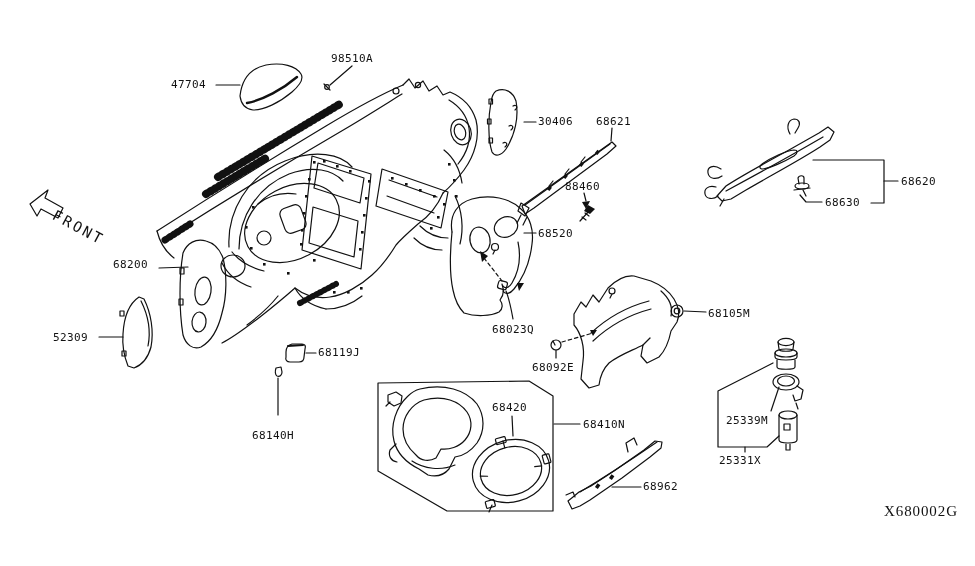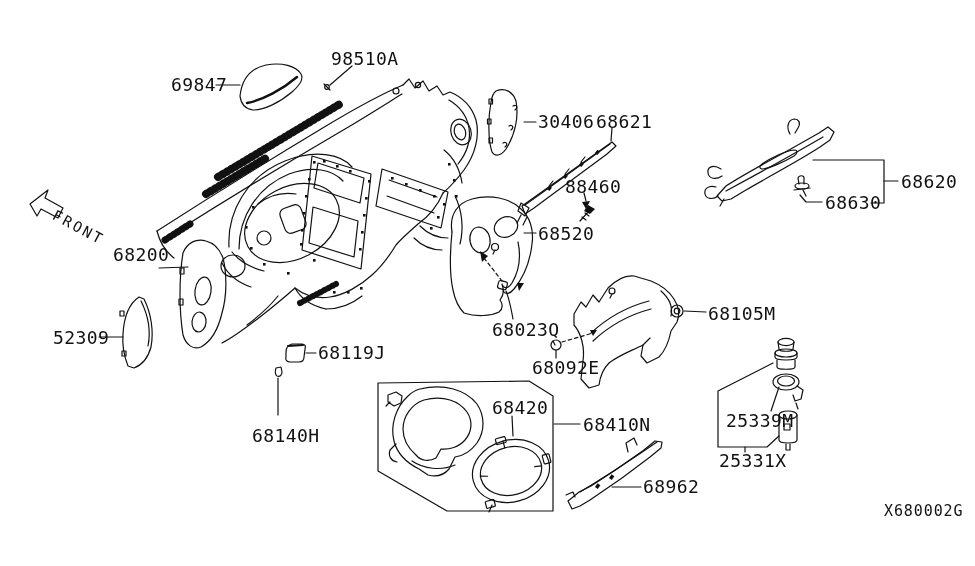--- a/index.html
+++ b/index.html
@@ -3,24 +3,24 @@
 <meta charset="utf-8">
 <style>
   html,body{margin:0;padding:0;background:#e8e8e8;}
   .stage{
     position:relative;width:975px;height:566px;background:#ffffff;
     font-family:"DejaVu Sans Mono","Liberation Mono",monospace;
     overflow:hidden;
   }
   .stage svg{position:absolute;left:0;top:0;}
   .lbl{
-    position:absolute;font-size:18px;line-height:15px;color:#111;
+    position:absolute;font-size:11px;line-height:15px;color:#111;
     letter-spacing:0.4px;white-space:nowrap;user-select:none;
   }
-  .lbl.code{letter-spacing:0.9px;font-size:15px;}
+  .lbl.code{letter-spacing:0.9px;font-size:15px;font-family:Liberation Serif, serif;}
   .lbl.front{
     transform:rotate(28deg);transform-origin:left top;
     letter-spacing:2.5px;font-size:14.5px;
   }
 </style>
 </head>
 <body>
 
 <div class="stage">
 
@@ -286,23 +286,23 @@
         <path d="M554,424 L580,424"></path>
         <path d="M512,416 L513,436"></path>
         <path d="M612,487 L641,487"></path>
         <path d="M773,363 L718,391 L718,447 L767,447 L779,436"></path>
         <path d="M745,447 L745,452"></path>
         <path d="M771,411 L779,387"></path>
       </g>
     </g>
   </svg>
 
-  <div class="lbl" style="left:171px;top:77px">69847</div>
+  <div class="lbl" style="left:171px;top:77px">47704</div>
   <div class="lbl" style="left:331px;top:51px">98510A</div>
-  <div class="lbl" style="left:113px;top:247px">68200</div>
+  <div class="lbl" style="left:113px;top:257px">68200</div>
   <div class="lbl" style="left:53px;top:330px">52309</div>
   <div class="lbl" style="left:538px;top:114px">30406</div>
   <div class="lbl" style="left:596px;top:114px">68621</div>
   <div class="lbl" style="left:565px;top:179px">88460</div>
   <div class="lbl" style="left:538px;top:226px">68520</div>
   <div class="lbl" style="left:901px;top:174px">68620</div>
   <div class="lbl" style="left:825px;top:195px">68630</div>
   <div class="lbl" style="left:492px;top:322px">68023Q</div>
   <div class="lbl" style="left:532px;top:360px">68092E</div>
   <div class="lbl" style="left:708px;top:306px">68105M</div>

